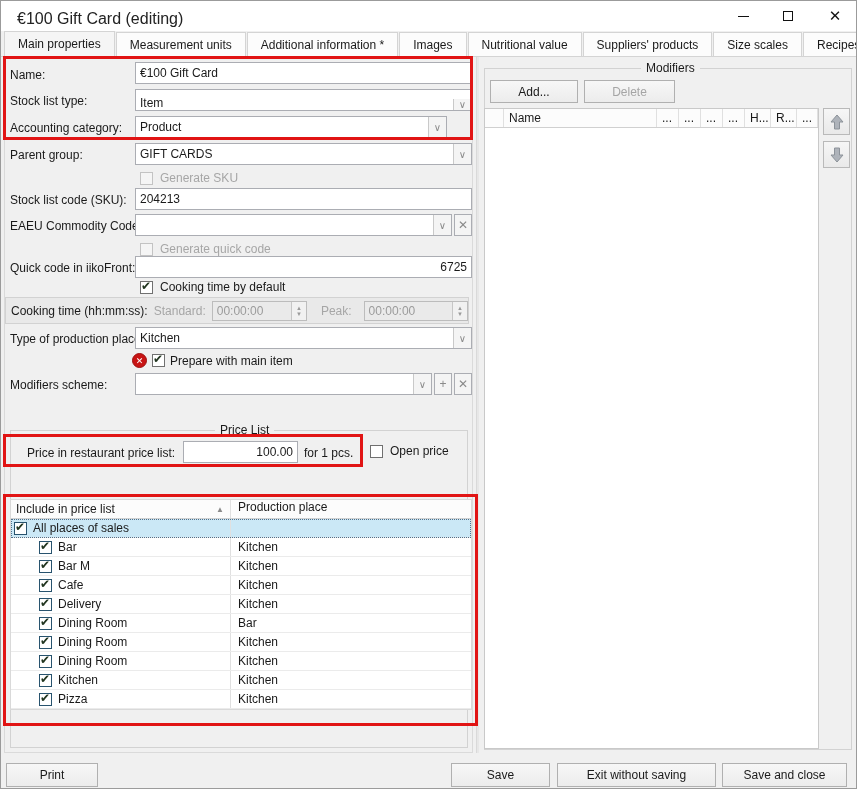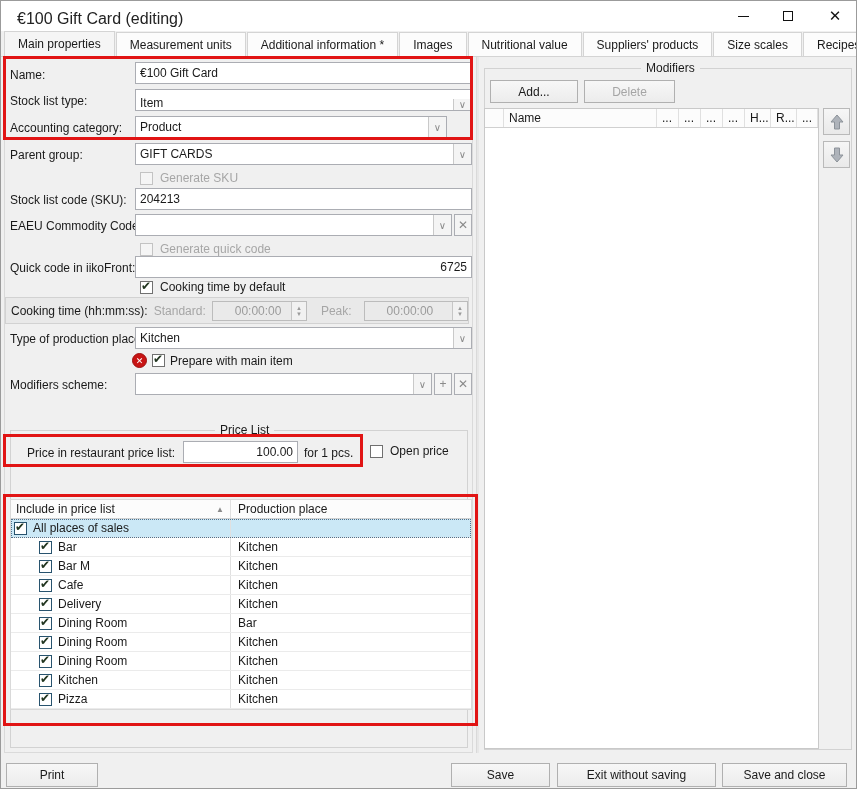--- a/index.html
+++ b/index.html
@@ -41,34 +41,34 @@
   .combo .val{flex:1;display:flex;align-items:center;padding:0 4px;white-space:nowrap;overflow:hidden;}
   .drop-btn{width:18px;display:flex;align-items:center;justify-content:center;background:#f4f4f4;border-left:1px solid #c9c9c9;color:#8a8a8a;font-size:10px;}
   .side-btn{width:18px;height:22px;display:flex;align-items:center;justify-content:center;background:#f4f4f4;border:1px solid var(--input-bd);color:#8a8a8a;font-size:12px;}
 
   .chk{width:13px;height:13px;background:#fff;border:1px solid #707070;position:relative;display:inline-block;flex:none;}
   .chk.checked::after{content:"\2714";position:absolute;left:0px;top:-3px;font-size:12px;color:#21351f;}
   .chk.dis{border-color:#c3c3c3;background:#f5f5f5;}
   .chk.cell{border-color:#28536e;}
 
   .spinbox{display:flex;align-items:stretch;border:1px solid #bcbcbc;background:#eaeaea;color:#9b9b9b;}
-  .spinbox .sval{flex:1;display:flex;align-items:center;padding:0 4px;margin-left:18px;}
+  .spinbox .sval{flex:1;display:flex;align-items:center;padding:0 4px;}
   .spin{width:15px;display:flex;flex-direction:column;align-items:center;justify-content:center;border-left:1px solid #c6c6c6;font-size:6px;color:#9a9a9a;line-height:6px;background:#f1f1f1;}
 
   .groupbox{border:1px solid #d2d2d2;}
   .legend{background:var(--win-bg);padding:0 5px;white-space:nowrap;}
 
   .redbox{border:3px solid var(--annotation);pointer-events:none;z-index:50;}
 
   .btn{background:linear-gradient(#f7f7f7,#ececec);border:1px solid #b0b0b0;display:flex;align-items:center;justify-content:center;white-space:nowrap;}
   .btn.dis{color:#a5a5a5;}
 
   
   .ptable{left:8px;top:497px;width:462px;background:#fff;border:1px solid #d9d9d9;}
-  .phead{display:flex;height:19px;background:#fcfcfc;border-bottom:1px solid #d0d0d0;align-items:center;}
+  .phead{display:flex;height:19px;background:#fcfcfc;border-bottom:1px solid #d0d0d0;align-items:flex-start;}
   .phead .c1{width:220px;padding-left:5px;display:flex;align-items:center;justify-content:space-between;height:100%;border-right:1px solid #e0e0e0;}
   .phead .c2{flex:1;padding-left:7px;}
   .sorticon{color:#8b8b8b;font-size:8px;margin-right:6px;}
   .prow{display:flex;height:19px;align-items:center;border-bottom:1px solid #ebebeb;position:relative;}
   .prow .name-cell{width:220px;display:flex;align-items:center;height:100%;border-right:1px solid #e0e0e0;}
   .prow .place-cell{flex:1;padding-left:7px;height:100%;display:flex;align-items:center;}
   .prow.sel .name-cell,.prow.sel .place-cell{background:var(--selection);}
   .prow.sel{outline:1px dotted #50708a;outline-offset:-1px;}
   .prow .chk{margin-left:3px;margin-right:6px;}
   .prow.child .chk{margin-left:28px;border-color:#28536e;}

